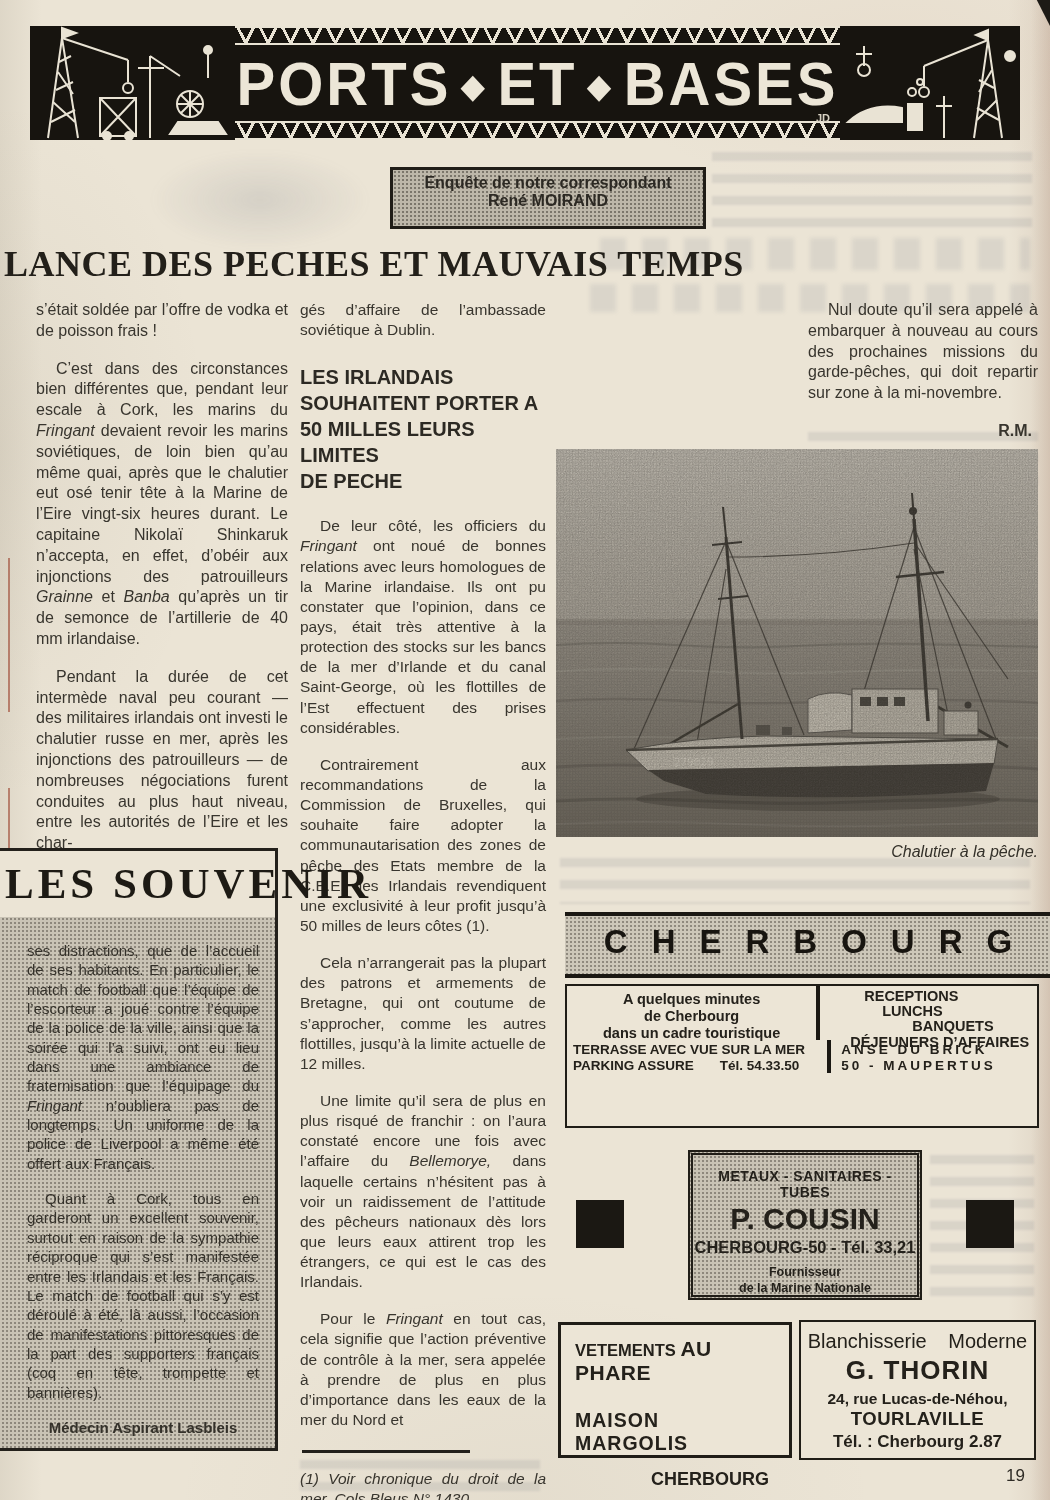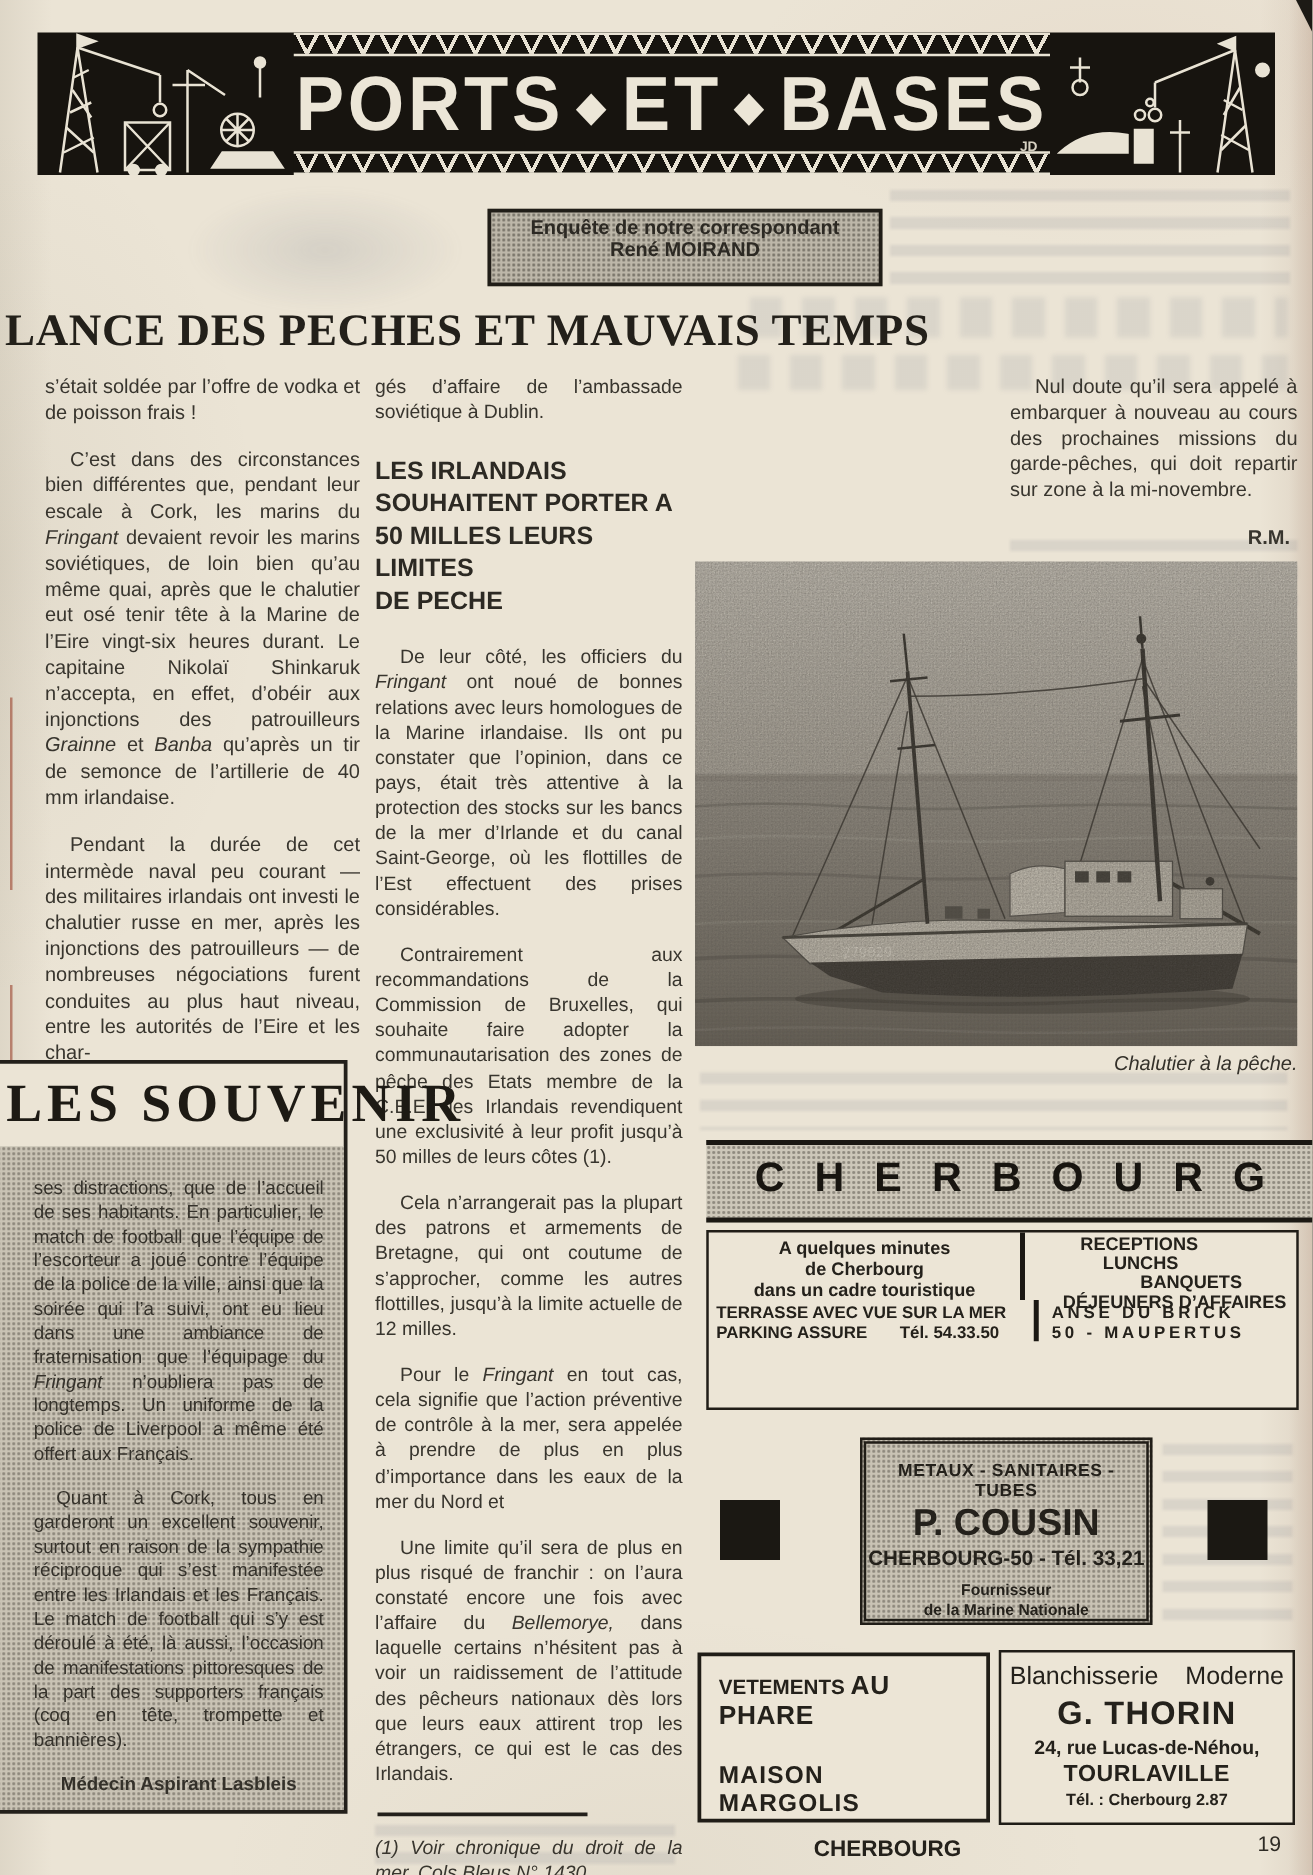--- a/index.html
+++ b/index.html
@@ -93,21 +93,21 @@
   .blk{position:absolute;width:48px;height:48px;background:#1b1813;}
   .phare{left:558px;top:1322px;width:234px;height:136px;padding:12px 12px 0 14px;box-sizing:border-box;}
   .phare-l1 .a{font-weight:700;font-size:16.5px;} .phare-l1 .b{font-weight:700;font-size:21px;letter-spacing:.5px;}
   .phare-l2{font-weight:700;font-size:19.5px;letter-spacing:1px;margin-top:24px;}
   .phare-l3{font-weight:700;font-size:18px;text-align:right;padding-right:8px;margin-top:14px;}
   .thorin{left:799px;top:1320px;width:237px;height:140px;border-width:2px;text-align:center;padding-top:8px;box-sizing:border-box;}
   .thorin-l1{font-size:20px;word-spacing:16px;white-space:nowrap;}
   .thorin-name{font-weight:700;font-size:26px;letter-spacing:1px;margin-top:2px;}
   .thorin-l3{font-weight:700;font-size:15.5px;margin-top:4px;}
   .thorin-l4{font-weight:700;font-size:18.5px;letter-spacing:.5px;}
-  .thorin-l5{font-weight:700;font-size:13px;margin-top:2px;}
+  .thorin-l5{font-weight:700;font-size:17px;margin-top:2px;}
   .pagenum{position:absolute;left:1006px;top:1466px;font-size:17px;color:#2e2b25;}
 </style>
 </head>
 <body>
 
 <div class="page">
 
   <div class="ghost-blob" style="left:150px;top:150px;width:220px;height:100px;"></div>
   <div class="ghost-lines" style="left:712px;top:152px;width:320px;height:86px;"></div>
   <div class="ghost-caps" style="left:600px;top:238px;width:430px;height:32px;"></div>
@@ -187,22 +187,22 @@
 
   <div class="col col2">
     <p class="noindent">gés d’affaire de l’ambassade soviétique à Dublin.</p>
     <p class="subhead">LES IRLANDAIS
 SOUHAITENT PORTER A
 50 MILLES LEURS LIMITES
 DE PECHE</p>
     <p><span>De leur côté, les officiers du </span><i>Fringant</i><span> ont noué de bonnes relations avec leurs homologues de la Marine irlandaise. Ils ont pu constater que l’opinion, dans ce pays, était très attentive à la protection des stocks sur les bancs de la mer d’Irlande et du canal Saint-George, où les flottilles de l’Est effectuent des prises considérables.</span></p>
     <p>Contrairement aux recommandations de la Commission de Bruxelles, qui souhaite faire adopter la communautarisation des zones de pêche des Etats membre de la C.E.E., les Irlandais revendiquent une exclusivité à leur profit jusqu’à 50 milles de leurs côtes (1).</p>
     <p>Cela n’arrangerait pas la plupart des patrons et armements de Bretagne, qui ont coutume de s’approcher, comme les autres flottilles, jusqu’à la limite actuelle de 12 milles.</p>
+    <p><span>Une limite qu’il sera de plus en plus risqué de franchir : on l’aura constaté encore une fois avec l’affaire du </span><i>Bellemorye,</i><span> dans laquelle certains n’hésitent pas à voir un raidissement de l’attitude des pêcheurs nationaux dès lors que leurs eaux attirent trop les étrangers, ce qui est le cas des Irlandais.</span></p>
     <p><span>Pour le </span><i>Fringant</i><span> en tout cas, cela signifie que l’action préventive de contrôle à la mer, sera appelée à prendre de plus en plus d’importance dans les eaux de la mer du Nord et</span></p>
-    <p><span>Une limite qu’il sera de plus en plus risqué de franchir : on l’aura constaté encore une fois avec l’affaire du </span><i>Bellemorye,</i><span> dans laquelle certains n’hésitent pas à voir un raidissement de l’attitude des pêcheurs nationaux dès lors que leurs eaux attirent trop les étrangers, ce qui est le cas des Irlandais.</span></p>
     <hr class="fn-rule">
     <p class="footnote">(1) Voir chronique du droit de la mer, Cols Bleus N° 1430.</p>
   </div>
 
 
   <div class="col col4">
     <p>Nul doute qu’il sera appelé à embarquer à nouveau au cours des prochaines missions du garde-pêches, qui doit repartir sur zone à la mi-novembre.</p>
     <p class="sig-right">R.M.</p>
   </div>
 

